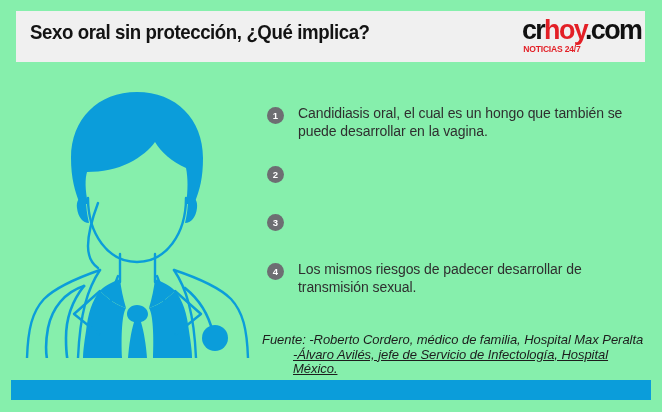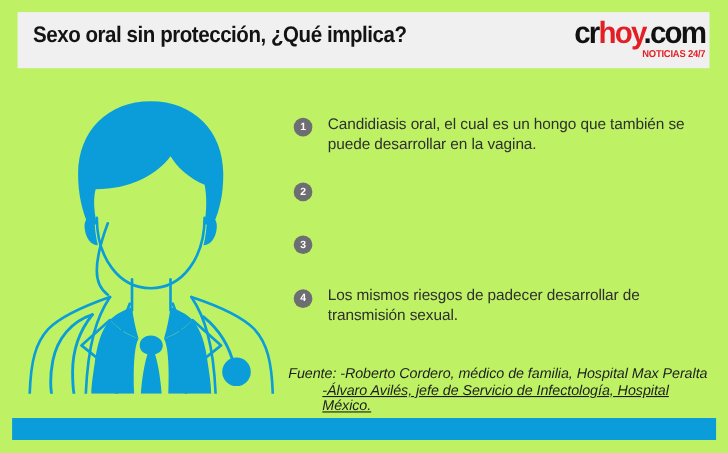--- a/index.html
+++ b/index.html
@@ -10,21 +10,21 @@
   }
   body {
     font-family: "Liberation Sans", sans-serif;
     -webkit-font-smoothing: antialiased;
   }
 
   #infographic {
     position: relative;
     width: 662px;
     height: 412px;
-    background: #bef264;
+    background: #86efac;
     overflow: hidden;
   }
 
   
   .header-band {
     position: absolute;
     left: 16px;
     top: 11px;
     width: 629px;
     height: 51px;
@@ -43,21 +43,20 @@
     transform: scaleX(0.91);
     transform-origin: left center;
     white-space: nowrap;
   }
 
   
   .logo {
     position: absolute;
     right: 21px;
     top: 16px;
-    text-align: right;
     line-height: 1;
   }
   .logo-main {
     font-family: "Liberation Sans", sans-serif;
     font-size: 28px;
     font-weight: bold;
     letter-spacing: -1.7px;
     color: #111111;
     transform: scaleX(0.96);
     transform-origin: right center;

